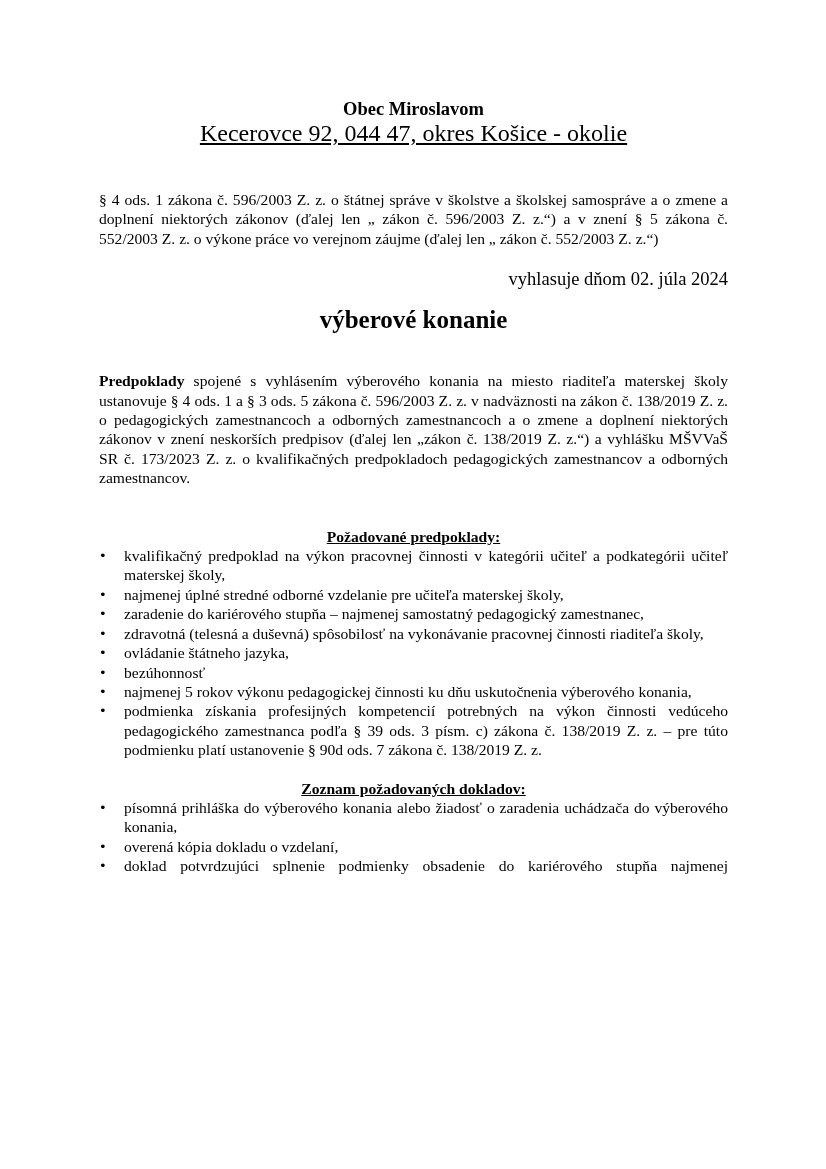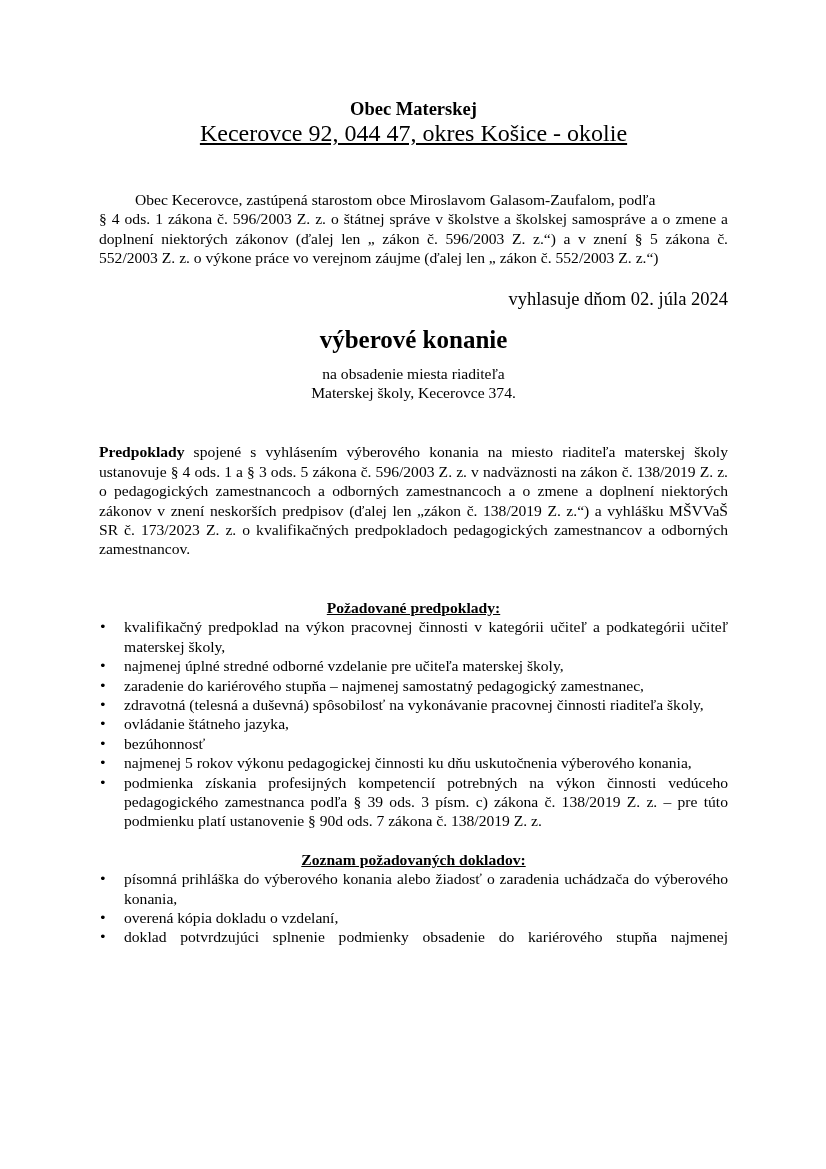--- a/index.html
+++ b/index.html
@@ -23,34 +23,29 @@
   .sec3 { margin-top: 19px; }
   ul { list-style: none; margin: 0; padding: 0; }
   li { position: relative; padding-left: 25px; line-height: 19.4px; text-align: justify; }
   li::before { content: "•"; position: absolute; left: 0; top: 0; font-family: "DejaVu Sans", sans-serif; font-size: 13px; }
 </style>
 </head>
 <body>
 
 <div class="page">
 
-  <div class="center title">Obec Materskej</div>
+  <div class="center title">Obec Miroslavom</div>
   <div class="center address">Kecerovce 92, 044 47, okres Košice - okolie</div>
 
   <div class="intro">
-    <p class="intro-first">Obec Kecerovce, zastúpená starostom obce Miroslavom Galasom-Zaufalom, podľa</p>
     <p style="text-indent:0">§ 4 ods. 1 zákona č. 596/2003 Z. z. o štátnej správe v školstve a školskej samospráve a o zmene a doplnení niektorých zákonov (ďalej len „ zákon č. 596/2003 Z. z.“) a v znení § 5 zákona č. 552/2003 Z. z. o výkone práce vo verejnom záujme (ďalej len „ zákon č. 552/2003 Z. z.“)</p>
   </div>
 
   <div class="announce">vyhlasuje dňom 02. júla 2024</div>
   <div class="vk">výberové konanie</div>
-  <div class="sub">
-    <div>na obsadenie miesta riaditeľa</div>
-    <div>Materskej školy, Kecerovce 374.</div>
-  </div>
 
   <p class="prereq"><b>Predpoklady</b><span> spojené s vyhlásením výberového konania na miesto riaditeľa materskej školy ustanovuje § 4 ods. 1 a § 3 ods. 5 zákona č. 596/2003 Z. z. v nadväznosti na zákon č. 138/2019 Z. z. o pedagogických zamestnancoch a odborných zamestnancoch a o zmene a doplnení niektorých zákonov v znení neskorších predpisov (ďalej len „zákon č. 138/2019 Z. z.“) a vyhlášku MŠVVaŠ SR č. 173/2023 Z. z. o kvalifikačných predpokladoch pedagogických zamestnancov a odborných zamestnancov.</span></p>
 
   <div class="sec1">
     <h3 class="u">Požadované predpoklady: </h3>
     <ul>
       <li>kvalifikačný predpoklad na výkon pracovnej činnosti v kategórii učiteľ a podkategórii učiteľ materskej školy,</li>
       <li>najmenej úplné stredné odborné vzdelanie pre učiteľa materskej školy,</li>
       <li>zaradenie do kariérového stupňa – najmenej samostatný pedagogický zamestnanec,</li>
       <li>zdravotná (telesná a duševná) spôsobilosť na vykonávanie pracovnej činnosti riaditeľa školy,</li>

